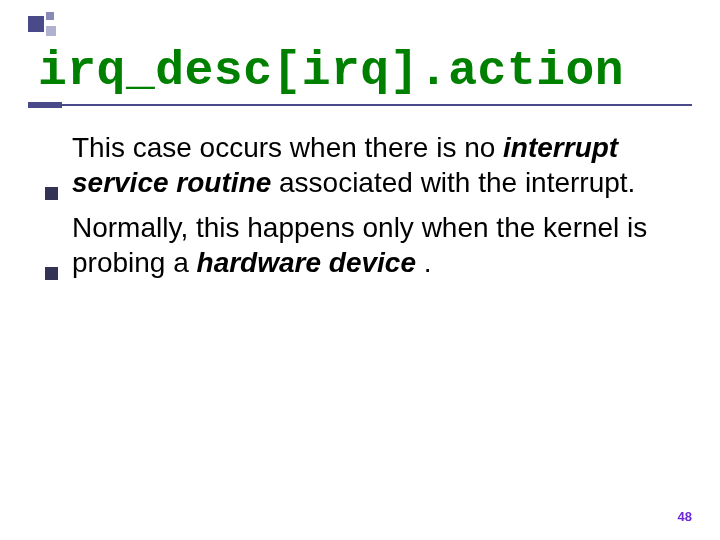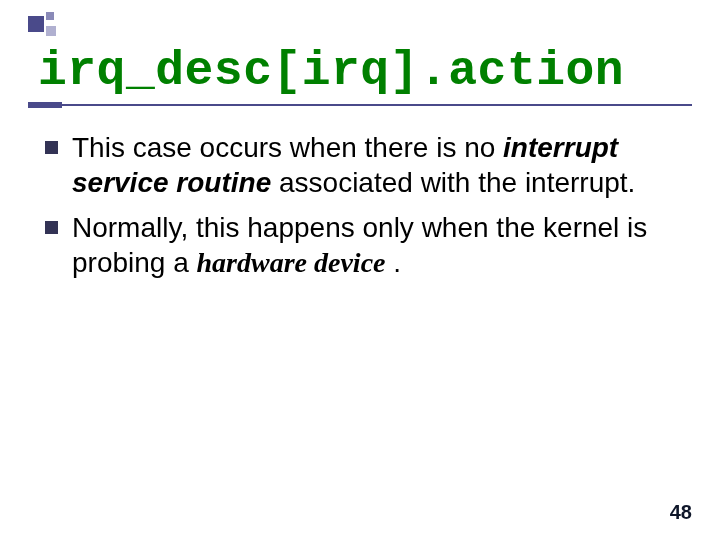--- a/index.html
+++ b/index.html
@@ -65,46 +65,46 @@
   }
 
   .body {
     position: absolute;
     top: 130px;
     left: 45px;
     right: 50px;
   }
   .bullet-row {
     display: flex;
-    align-items: flex-start;
+    align-items: flex-end;
     font-size: 28px;
     line-height: 1.25;
     margin-bottom: 10px;
   }
   .bullet-mark {
     flex: 0 0 auto;
     width: 13px;
     height: 13px;
     background: #333355;
     margin-top: 11px;
     margin-right: 14px;
   }
   .bullet-text {
     flex: 1 1 auto;
   }
   .bullet-text i  { font-style: italic; font-weight: bold; }
-  .bullet-text em { font-style: italic; font-weight: bold; font-family: Liberation Serif, serif; }
+  .bullet-text em { font-style: italic; font-weight: bold; }
 
   .pagenum {
     position: absolute;
     right: 28px;
     bottom: 16px;
-    font-size: 20px;
+    font-size: 13px;
     font-weight: bold;
-    color: #0f172a;
+    color: #6d28d9;
   }
 </style>
 </head>
 <body>
 
 <div class="deco">
   <div class="sq big"></div>
   <div class="sq small"></div>
   <div class="sq mid"></div>
 </div>

